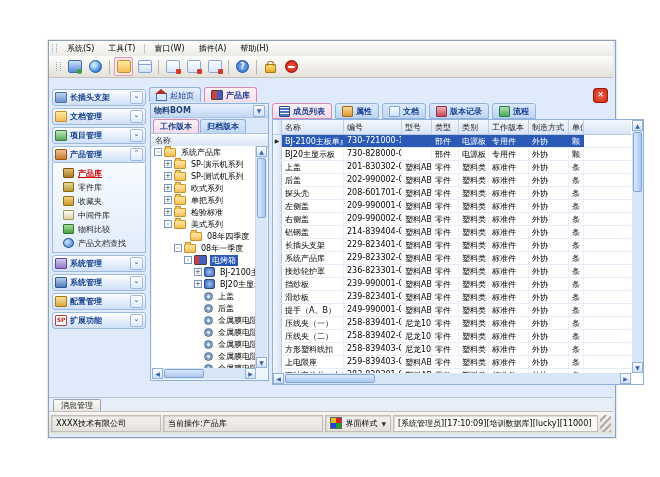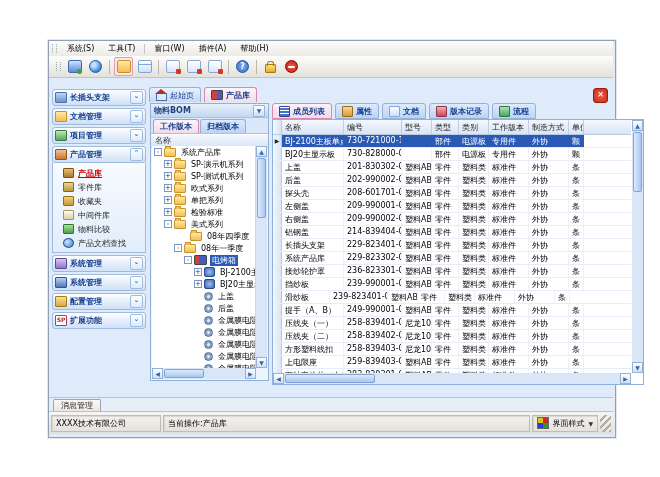--- a/index.html
+++ b/index.html
@@ -565,21 +565,21 @@
               <span class="gc" style="width: 58px;">239-990001-01X</span>
               <span class="gc" style="width: 30px;">塑料ABS</span>
               <span class="gc" style="width: 27px;">零件</span>
               <span class="gc" style="width: 30px;">塑料类</span>
               <span class="gc" style="width: 40px;">标准件</span>
               <span class="gc" style="width: 40px;">外协</span>
               <span class="gc" style="width: 15px;">条</span>
             </div>
             <div class="grow">
               <span class="gind" style="width: 9px;"></span>
-              <span class="gc" style="width: 48px;">滑纱板</span>
+              <span class="gc" style="width: 62px;">滑纱板</span>
               <span class="gc" style="width: 58px;">239-823401-00X</span>
               <span class="gc" style="width: 30px;">塑料ABS</span>
               <span class="gc" style="width: 27px;">零件</span>
               <span class="gc" style="width: 30px;">塑料类</span>
               <span class="gc" style="width: 40px;">标准件</span>
               <span class="gc" style="width: 40px;">外协</span>
               <span class="gc" style="width: 15px;">条</span>
             </div>
             <div class="grow">
               <span class="gind" style="width: 9px;"></span>
@@ -670,17 +670,20 @@
         <span>XXXX技术有限公司</span>
       </span>
       <span class="sfield grow">
         <span>当前操作:产品库</span>
       </span>
       <span class="sfield">
         <span class="style-ico"></span>
         <span>界面样式</span>
         <span class="caret">▼</span>
       </span>
+      <span class="sfield session" style="width:205px;">
+        <span>[系统管理员][17:10:09][培训数据库][lucky][11000]</span>
+      </span>
       <span class="gripcorner"></span>
     </div>
 
   </div>
 </div>
 
 </body></html>

